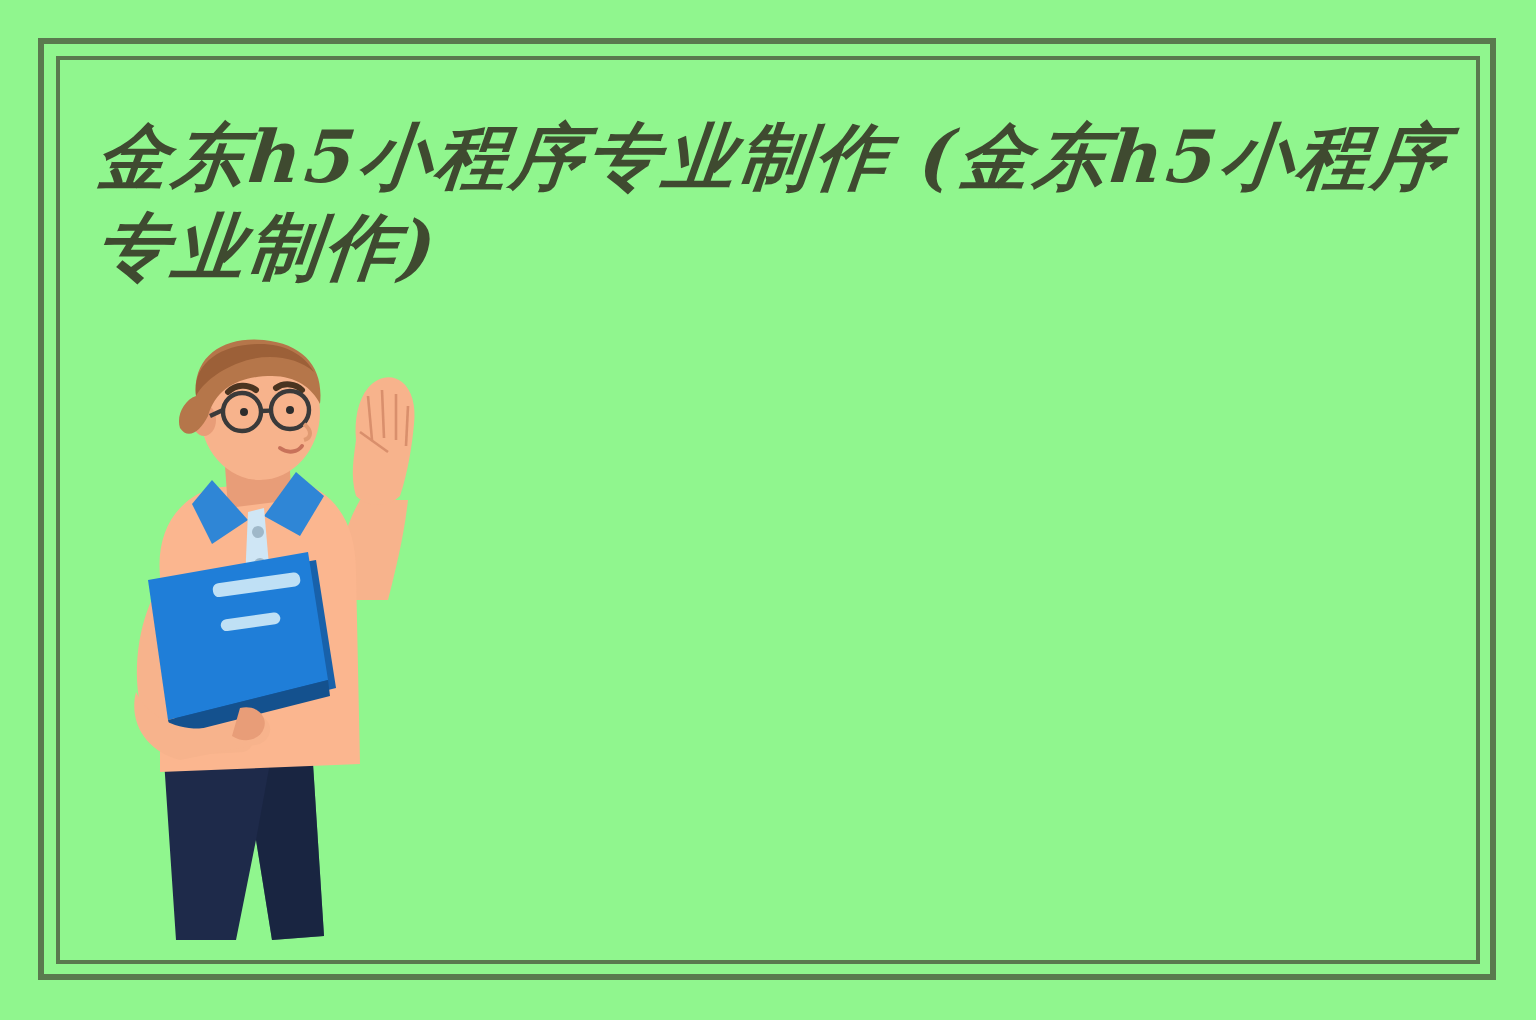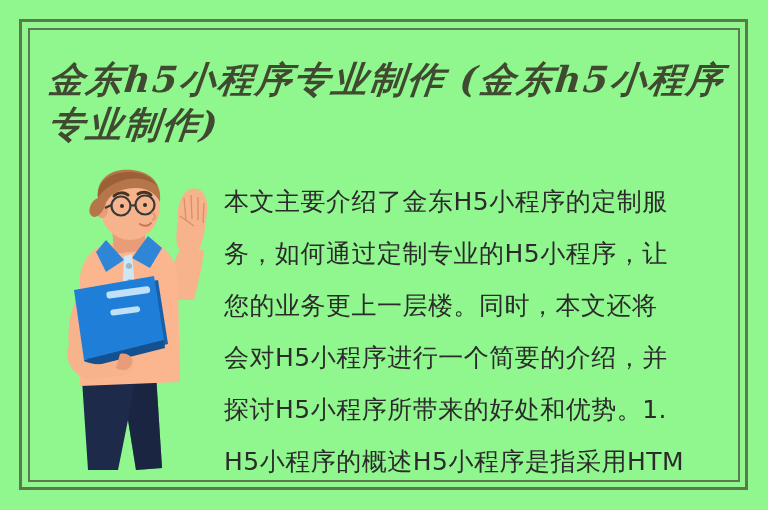--- a/index.html
+++ b/index.html
@@ -166,22 +166,14 @@
         <rect x="66" y="142" width="30" height="6" rx="3" fill="#bfe0f5" transform="rotate(-8 66 142)"></rect>
         <path d="M40 192 L120 172 L121 180 L42 200 Z" fill="#14518e"></path>
       </g>
 
       <path d="M24 178 C32 194 52 200 68 194 L84 190 C92 190 94 200 86 204
                L46 212 C30 208 20 194 24 178 Z" fill="#f7b38c"></path>
       <path d="M76 186 C84 184 90 190 88 196 C86 202 78 204 72 200 Z" fill="#e89d78"></path>
     </svg>
   </div>
 
-  <div class="body-block">
-    <div class="body-line">本文主要介绍了金东H5小程序的定制服</div>
-    <div class="body-line">务，如何通过定制专业的H5小程序，让</div>
-    <div class="body-line">您的业务更上一层楼。同时，本文还将</div>
-    <div class="body-line">会对H5小程序进行一个简要的介绍，并</div>
-    <div class="body-line">探讨H5小程序所带来的好处和优势。1.</div>
-    <div class="body-line"> H5小程序的概述H5小程序是指采用HTM</div>
-  </div>
 
 </div>
 
 </body></html>

